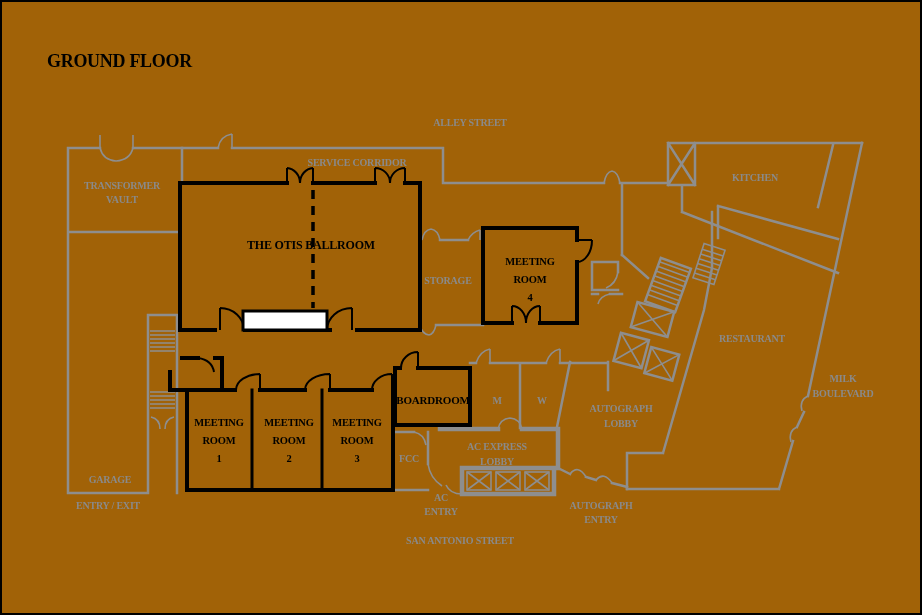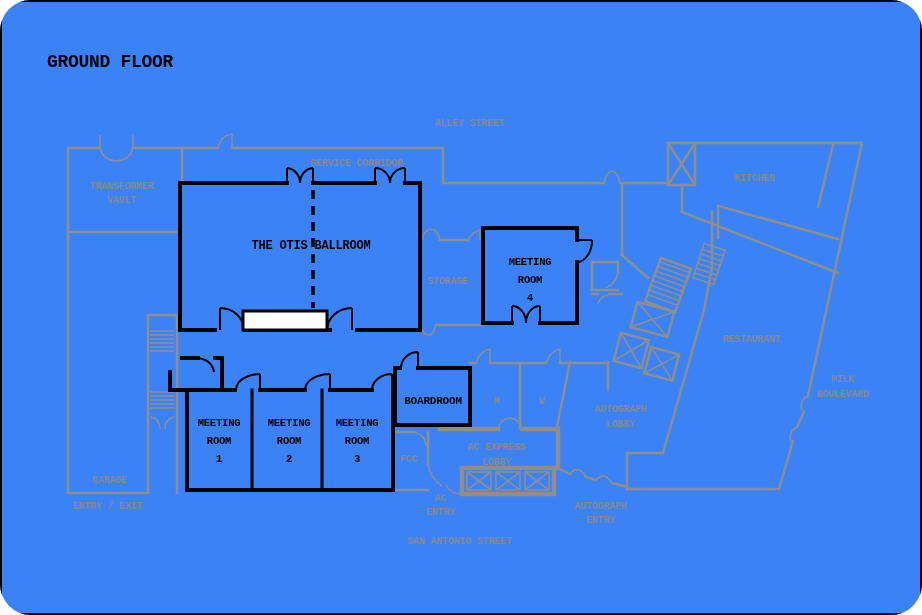--- a/index.html
+++ b/index.html
@@ -1,17 +1,17 @@
 <!DOCTYPE html>
 <html><head>
 <meta charset="utf-8">
 <style>
   html,body{margin:0;padding:0;background:#fff;}
-  .stage{position:relative;width:922px;height:615px;background:#3b82f6;overflow:hidden;
-         font-family:Liberation Mono, monospace;border-radius:31px;}
+  .stage{position:relative;width:922px;height:615px;background:#a16207;overflow:hidden;
+         font-family:Liberation Serif, serif;}
   svg{display:block;}
   .wg{stroke:#8e8e8e;stroke-width:2.5;fill:none;stroke-linecap:square;}
   .wg-thin{stroke:#8e8e8e;stroke-width:1.6;fill:none;}
   .wg-thick{stroke:#8e8e8e;stroke-width:4.5;fill:none;stroke-linecap:square;}
   .wb{stroke:#000000;stroke-width:4;fill:none;stroke-linecap:square;}
   .wb-thin{stroke:#000000;stroke-width:2;fill:none;}
   .wb-med{stroke:#000000;stroke-width:3;fill:#ffffff;}
   .dash{stroke:#000000;stroke-width:3.5;fill:none;stroke-dasharray:9 7;}
   .tg{fill:#8a8a8a;font-weight:700;font-size:10px;text-anchor:middle;letter-spacing:-0.2px;}
   .tb{fill:#000000;font-weight:700;font-size:10.5px;text-anchor:middle;letter-spacing:-0.2px;}

